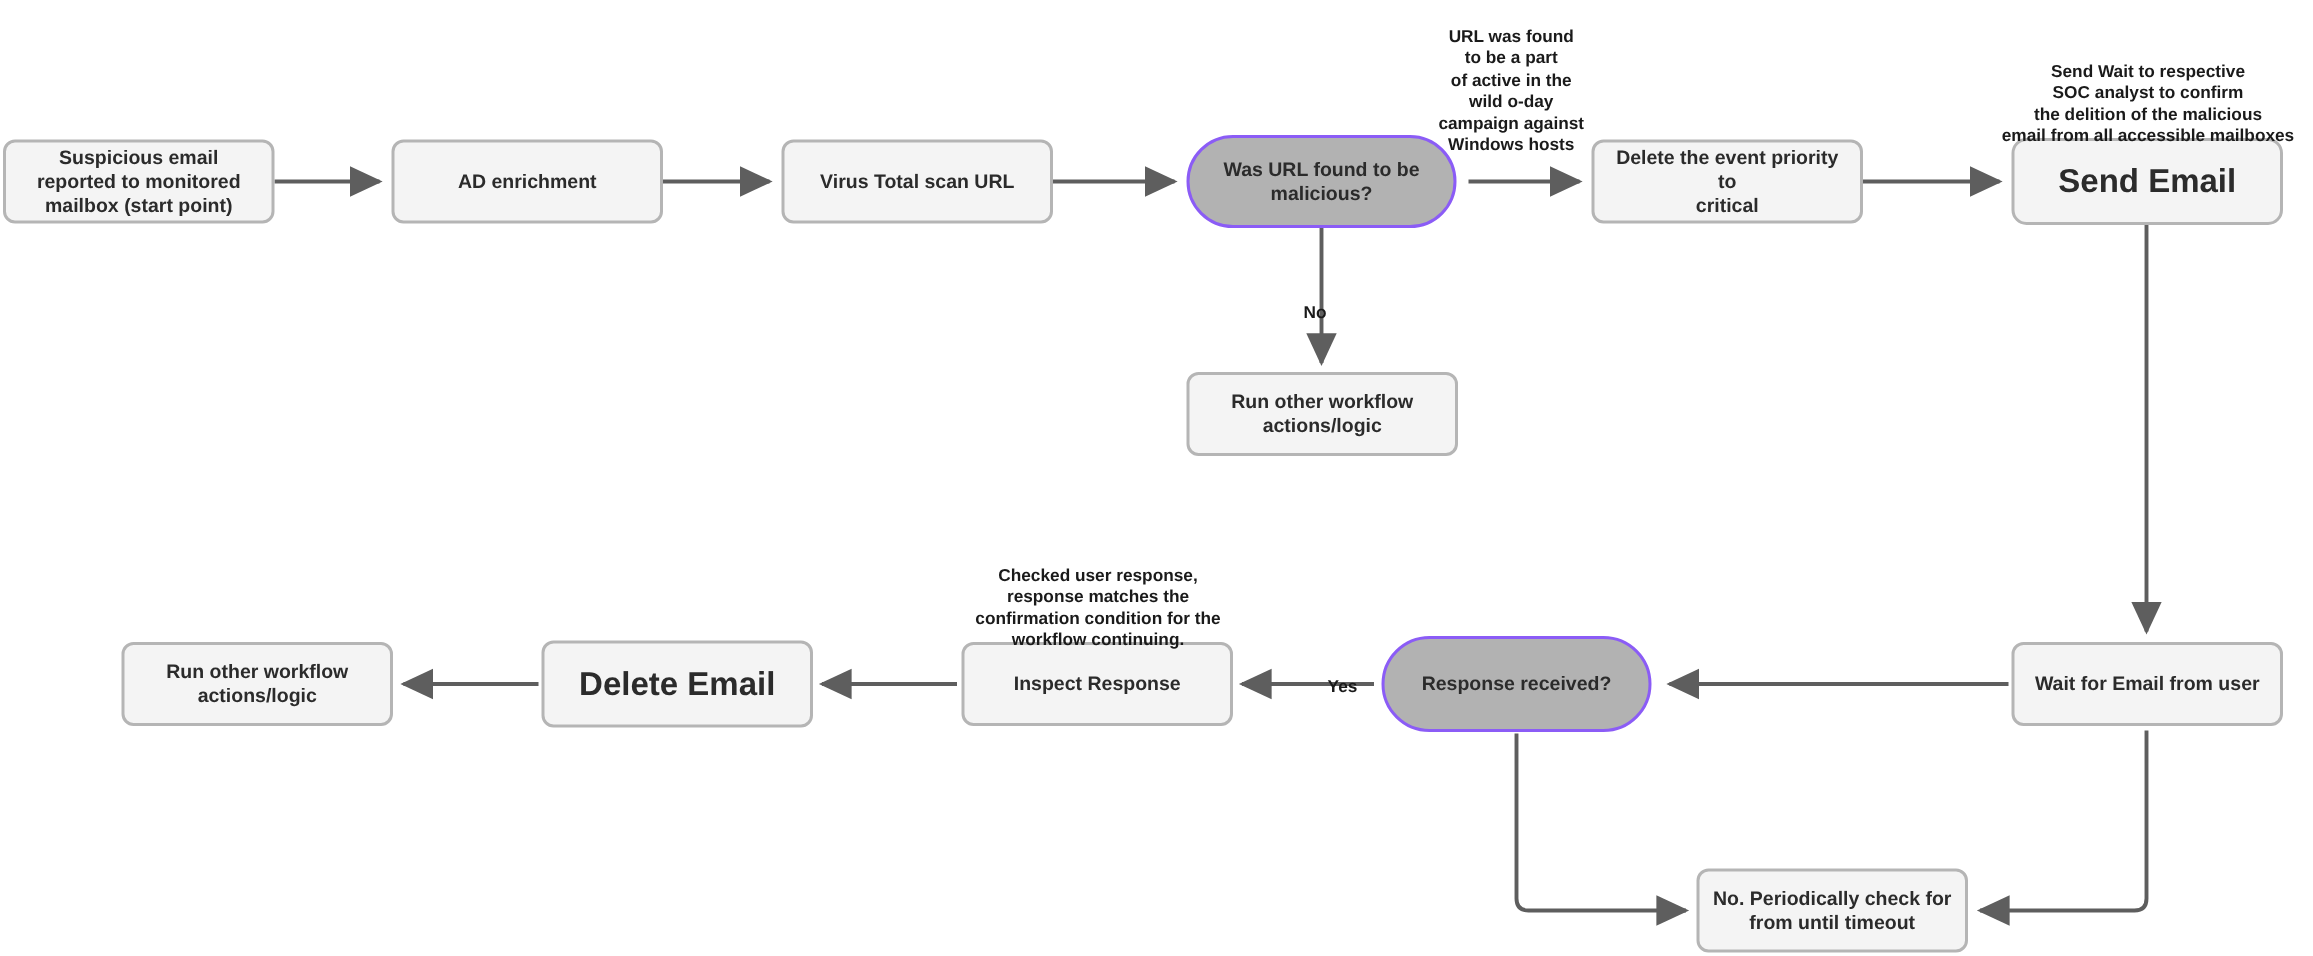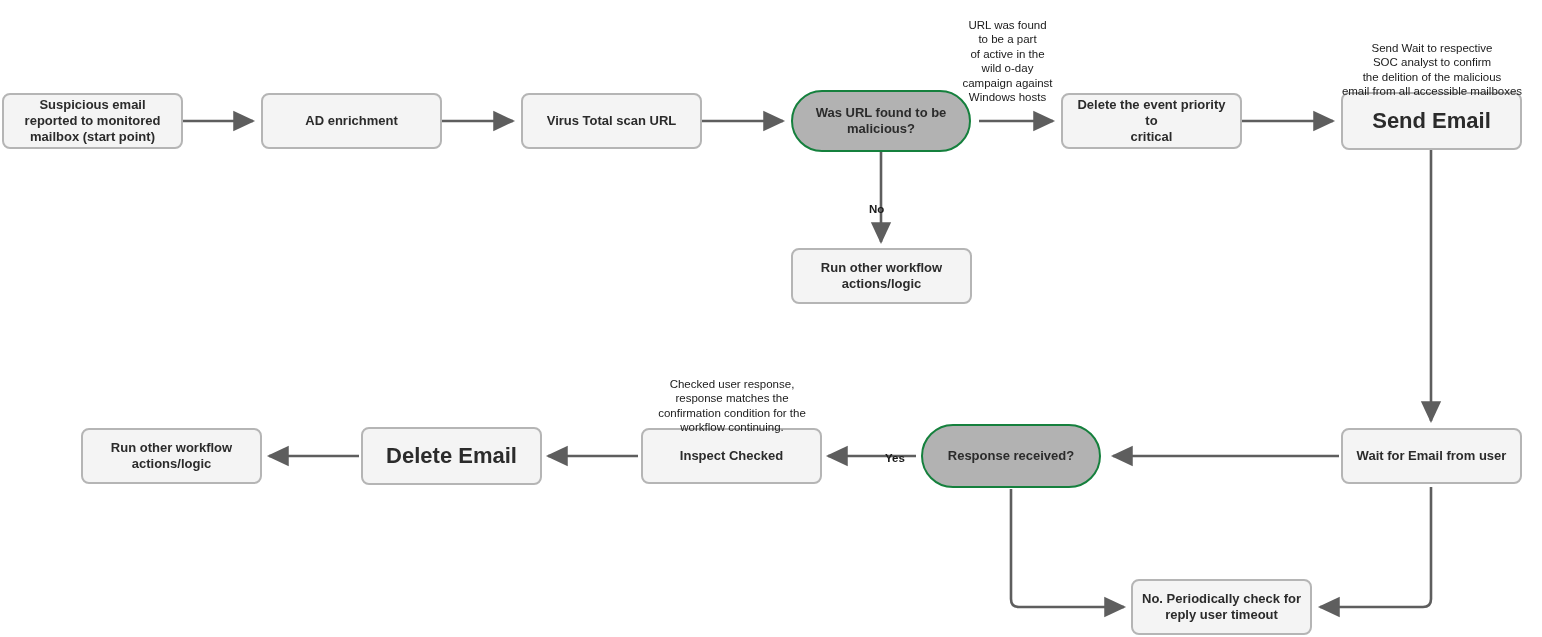--- a/index.html
+++ b/index.html
@@ -32,21 +32,21 @@
     border-radius:8px;
     color:#2b2b2b;
     font-weight:bold;
     font-size:13px;
     line-height:16px;
     padding:4px 8px;
     z-index:2;
   }
   .node.decision{
     background:#b2b2b2;
-    border:2px solid #15803d;
+    border:2px solid #8b5cf6;
     border-radius:999px;
     color:#2b2b2b;
   }
   .node.big{
     font-size:22px;
     line-height:26px;
   }
   .node .lbl{ display:block; white-space:pre-line; }
   .edge-label{
     position:absolute;
@@ -61,21 +61,21 @@
   .edge-label.small{
     font-size:11.5px;
     line-height:14px;
     font-weight:bold;
   }
   .annot{
     position:absolute;
     color:#1a1a1a;
     font-size:11.5px;
     line-height:14.5px;
-    font-weight:normal;
+    font-weight:bold;
     text-align:center;
     white-space:pre-line;
     z-index:3;
   }
 </style>
 </head>
 <body>
 
 <div id="stage">
 
@@ -132,53 +132,53 @@
   <div class="node decision" style="left:791px;top:90px;width:180px;height:62px;">
     <span class="lbl">Was URL found to be
 malicious?</span>
   </div>
 
   <div class="node" style="left:1061px;top:93px;width:181px;height:56px;">
     <span class="lbl">Delete the event priority to
 critical</span>
   </div>
 
-  <div class="node big" style="left:1341px;top:92px;width:181px;height:58px;">
+  <div class="node big" style="left:1341px;top:92px;width:181px;height:58px;border-radius:10px;">
     <span class="lbl">Send Email</span>
   </div>
 
   <div class="node" style="left:791px;top:248px;width:181px;height:56px;">
     <span class="lbl">Run other workflow
 actions/logic</span>
   </div>
 
   <div class="node" style="left:1341px;top:428px;width:181px;height:56px;text-align:center;">
     <span class="lbl">Wait for Email from user</span>
   </div>
 
   <div class="node decision" style="left:921px;top:424px;width:180px;height:64px;justify-content:center;">
     <span class="lbl">Response received?</span>
   </div>
 
   <div class="node" style="left:641px;top:428px;width:181px;height:56px;">
-    <span class="lbl">Inspect Checked</span>
+    <span class="lbl">Inspect Response</span>
   </div>
 
   <div class="node big" style="left:361px;top:427px;width:181px;height:58px;">
     <span class="lbl">Delete Email</span>
   </div>
 
   <div class="node" style="left:81px;top:428px;width:181px;height:56px;">
     <span class="lbl">Run other workflow
 actions/logic</span>
   </div>
 
   <div class="node" style="left:1131px;top:579px;width:181px;height:56px;">
     <span class="lbl">No. Periodically check for
-reply user timeout</span>
+from until timeout</span>
   </div>
 
   <div class="annot" style="left:920px;top:3px;width:175px;">
     <span>URL was found
 to be a part
 of active in the
 wild o-day
 campaign against
 Windows hosts</span>
   </div>

